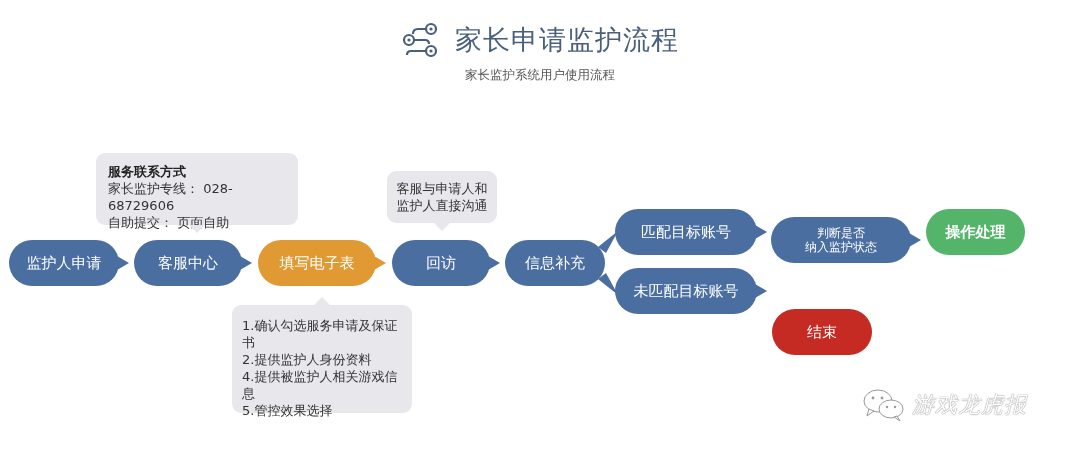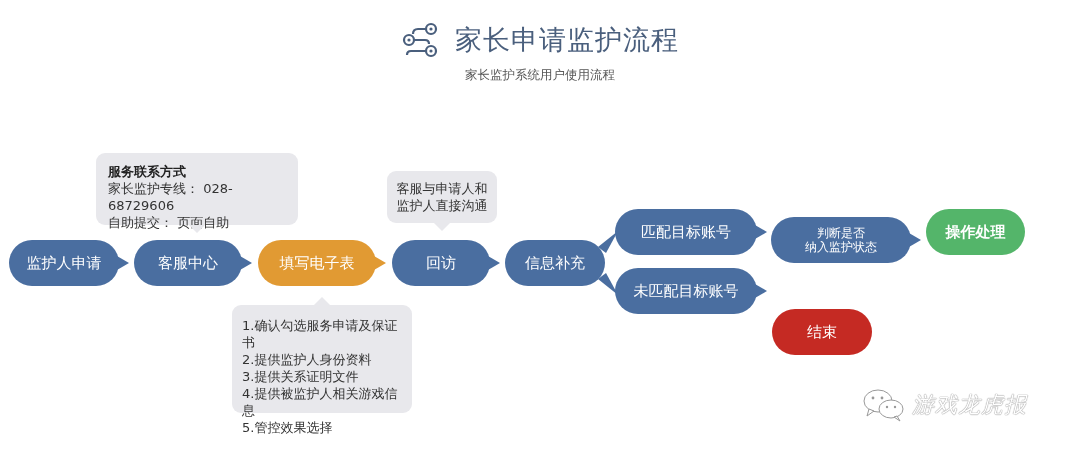--- a/index.html
+++ b/index.html
@@ -114,21 +114,20 @@
   <div class="callout" style="left:387px; top:171px; width:110px; height:52px; padding:9px 8px; text-align:center;">
     <div>客服与申请人和</div>
     <div>监护人直接沟通</div>
     <span class="ptr-down"></span>
   </div>
 
   <div class="callout" style="left:232px; top:305px; width:180px; height:108px; padding:12px 10px;">
     <span class="ptr-up"></span>
     <div>1.确认勾选服务申请及保证书</div>
     <div>2.提供监护人身份资料</div>
-    <div>3.提供关系证明文件</div>
     <div>4.提供被监护人相关游戏信息</div>
     <div>5.管控效果选择</div>
   </div>
 
   <div class="node blue" style="left:9px; top:240px; width:110px;">
     <span>监护人申请</span>
     <span class="tail"></span>
   </div>
 
   <div class="node blue" style="left:134px; top:240px; width:108px;">

